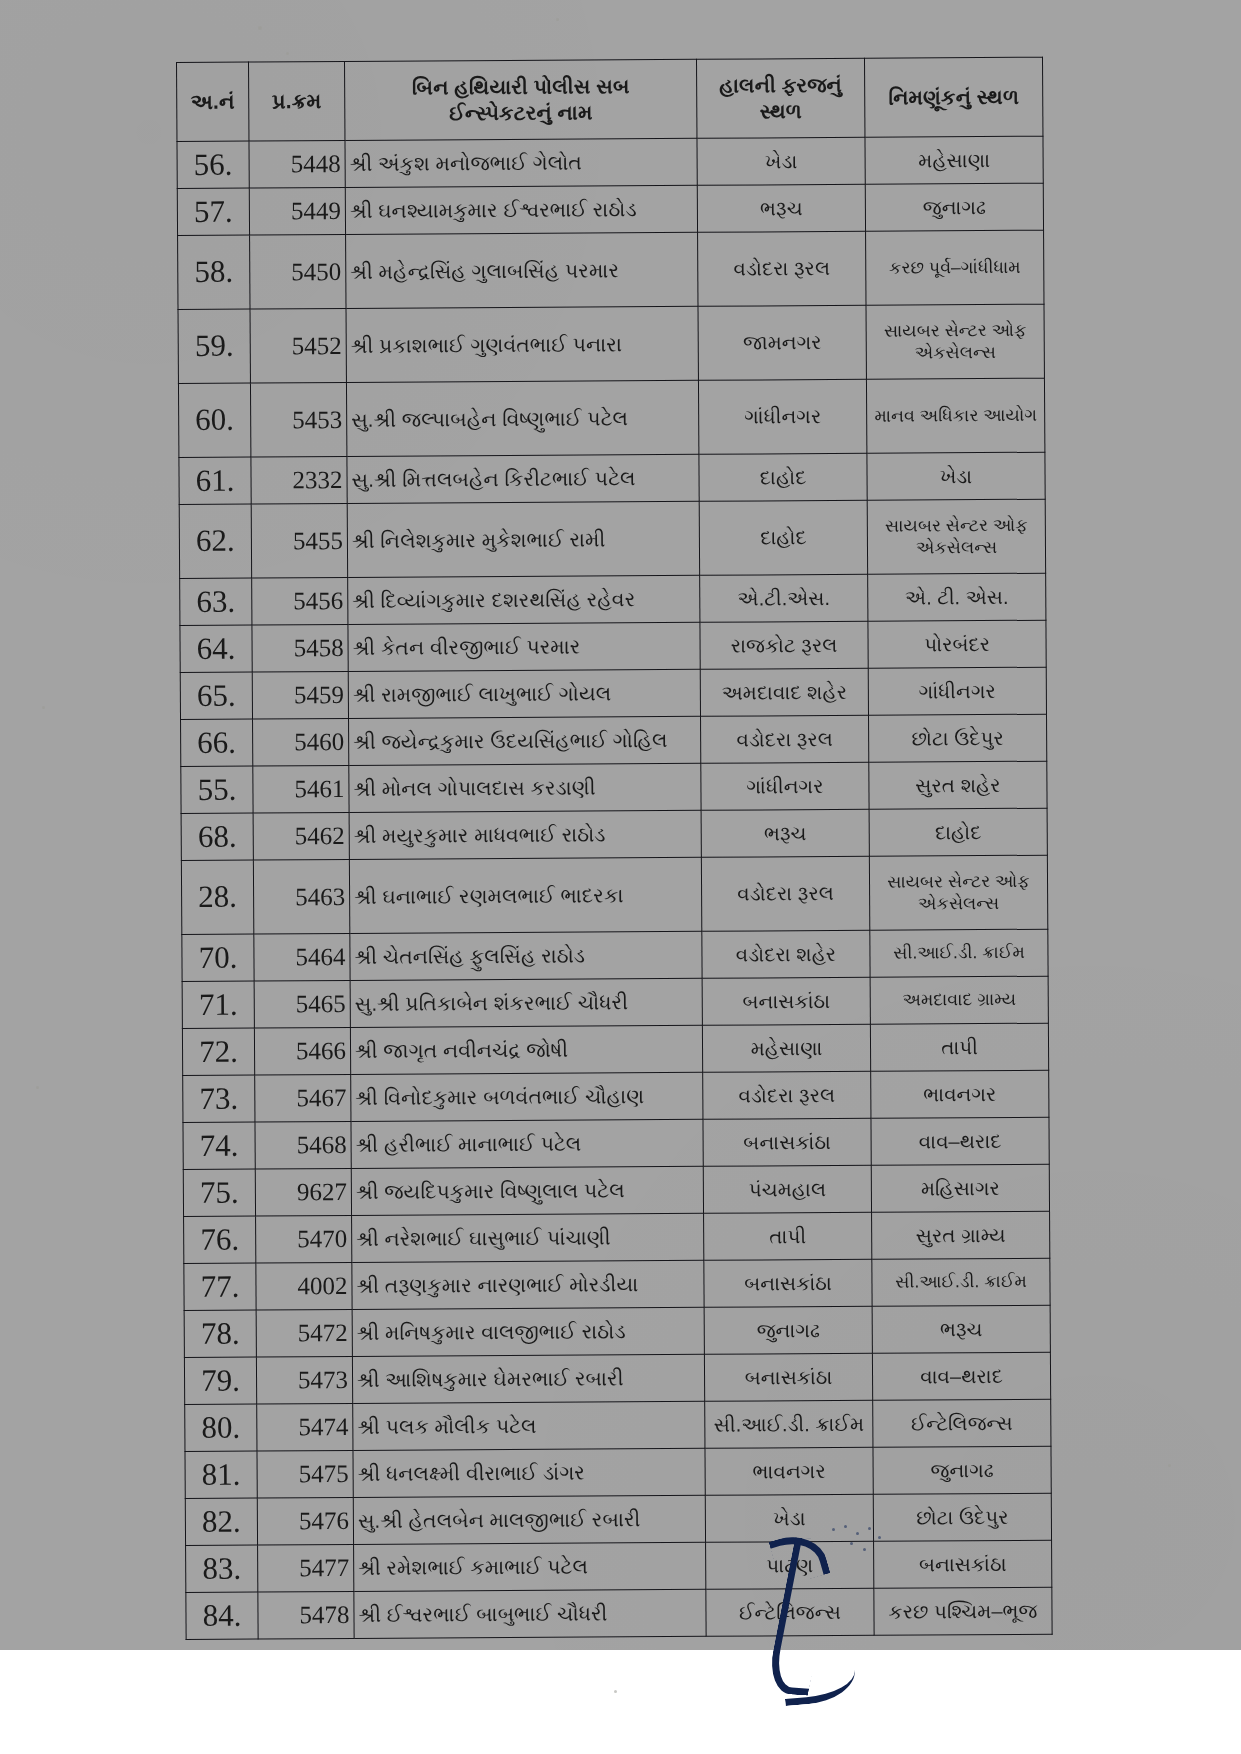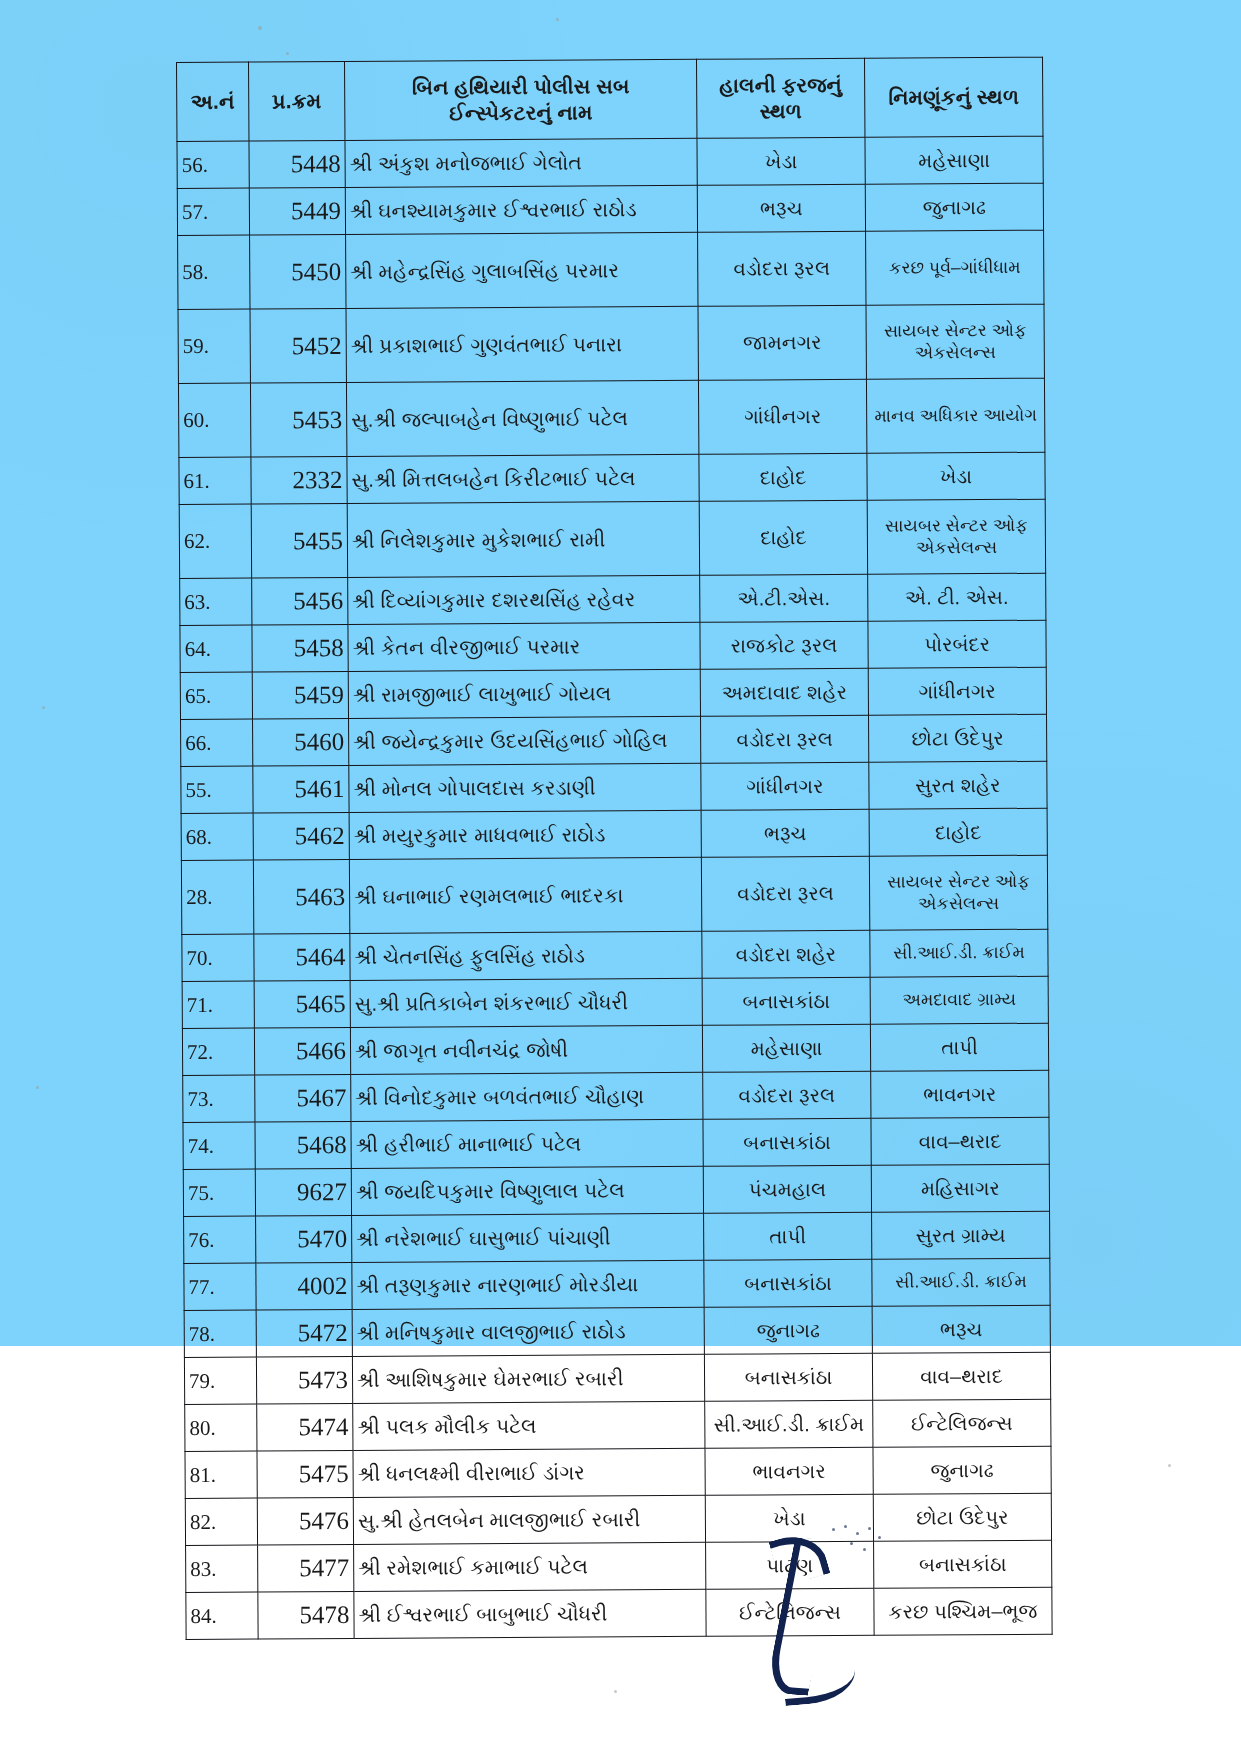--- a/index.html
+++ b/index.html
@@ -12,22 +12,22 @@
     height: 1754px;
     position: relative;
     font-family: "Liberation Sans", "DejaVu Sans", sans-serif;
     color: #1a1a1a;
     overflow: hidden;
   }
   .page {
     position: absolute;
     left: 0; top: 0;
     width: 1241px;
-    height: 1346px;
-    background: #7dd3fc;
+    height: 1650px;
+    background: #a3a3a3;
   }
   
   .scan-tint {
     position: absolute;
     inset: 0;
     background:
       radial-gradient(circle at 12% 8%, rgba(0,0,0,0.015), rgba(0,0,0,0) 30%),
       radial-gradient(circle at 88% 92%, rgba(0,0,0,0.02), rgba(0,0,0,0) 35%);
     pointer-events: none;
   }
@@ -72,22 +72,22 @@
     height: 72px;
     letter-spacing: .1px;
   }
   thead th.h-sr, thead th.h-no { font-size: 21px; }
 
   tbody td {
     font-size: 20px;
     font-weight: 400;
   }
   td.sr {
-    text-align: left;
-    font-size: 21px;
+    text-align: center;
+    font-size: 31px;
     font-weight: 400;
     font-family: "Liberation Serif", "DejaVu Serif", serif;
     padding-bottom: 1px;
   }
   td.no {
     text-align: right;
     font-size: 25px;
     font-family: "Liberation Serif", "DejaVu Serif", serif;
   }
   td.name {

